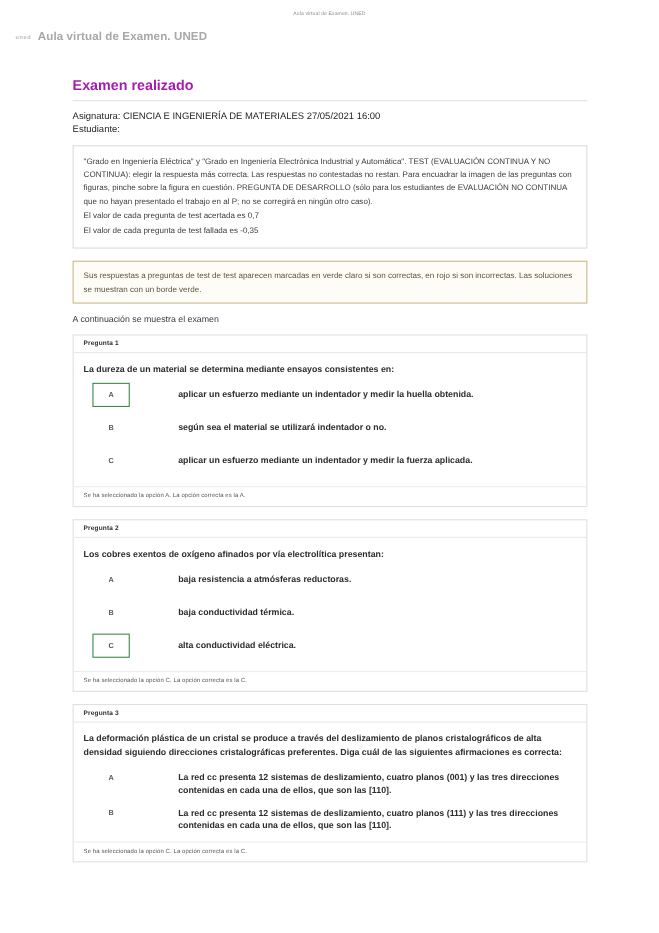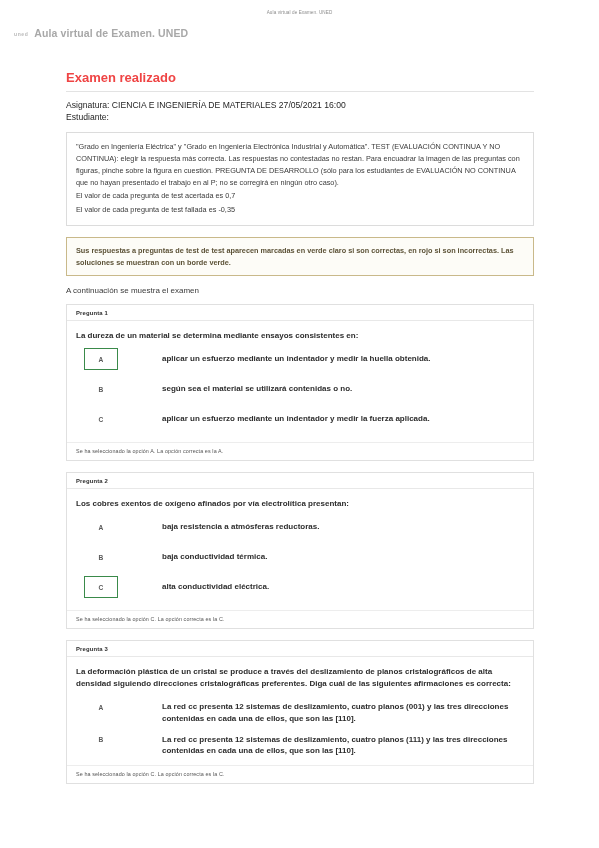--- a/index.html
+++ b/index.html
@@ -59,21 +59,21 @@
   .page {
     position: absolute;
     top: 70px;
     left: 66px;
     width: 468px;
   }
 
   .page-title {
     font-size: 13px;
     font-weight: bold;
-    color: #ef4444;
+    color: #a21caf;
     margin: 0 0 6px 0;
     letter-spacing: 0;
   }
   .title-rule {
     border: 0;
     border-top: 1px solid #e3e3e3;
     margin: 0 0 8px 0;
   }
 
   .meta {
@@ -100,21 +100,20 @@
 
   
   .alert {
     border: 1px solid #c9b98a;
     background: #fdfcf7;
     color: #5c5237;
     font-size: 7.3px;
     line-height: 1.6;
     padding: 7px 9px;
     margin-bottom: 10px;
-    font-weight: bold;
   }
 
   .lead {
     font-size: 8px;
     color: #3a3a3a;
     margin-bottom: 9px;
   }
 
   
   .question-card {
@@ -215,21 +214,21 @@
         <div class="question-head">Pregunta 1</div>
         <div class="question-body">
           <div class="question-text">La dureza de un material se determina mediante ensayos consistentes en:</div>
           <div class="options">
             <div class="option-row">
               <div class="option-key selected">A</div>
               <div class="option-text">aplicar un esfuerzo mediante un indentador y medir la huella obtenida.</div>
             </div>
             <div class="option-row">
               <div class="option-key">B</div>
-              <div class="option-text">según sea el material se utilizará contenidas o no.</div>
+              <div class="option-text">según sea el material se utilizará indentador o no.</div>
             </div>
             <div class="option-row">
               <div class="option-key">C</div>
               <div class="option-text">aplicar un esfuerzo mediante un indentador y medir la fuerza aplicada.</div>
             </div>
           </div>
         </div>
         <div class="question-foot">Se ha seleccionado la opción A. La opción correcta es la A.</div>
       </div>
       <div class="question-card">

